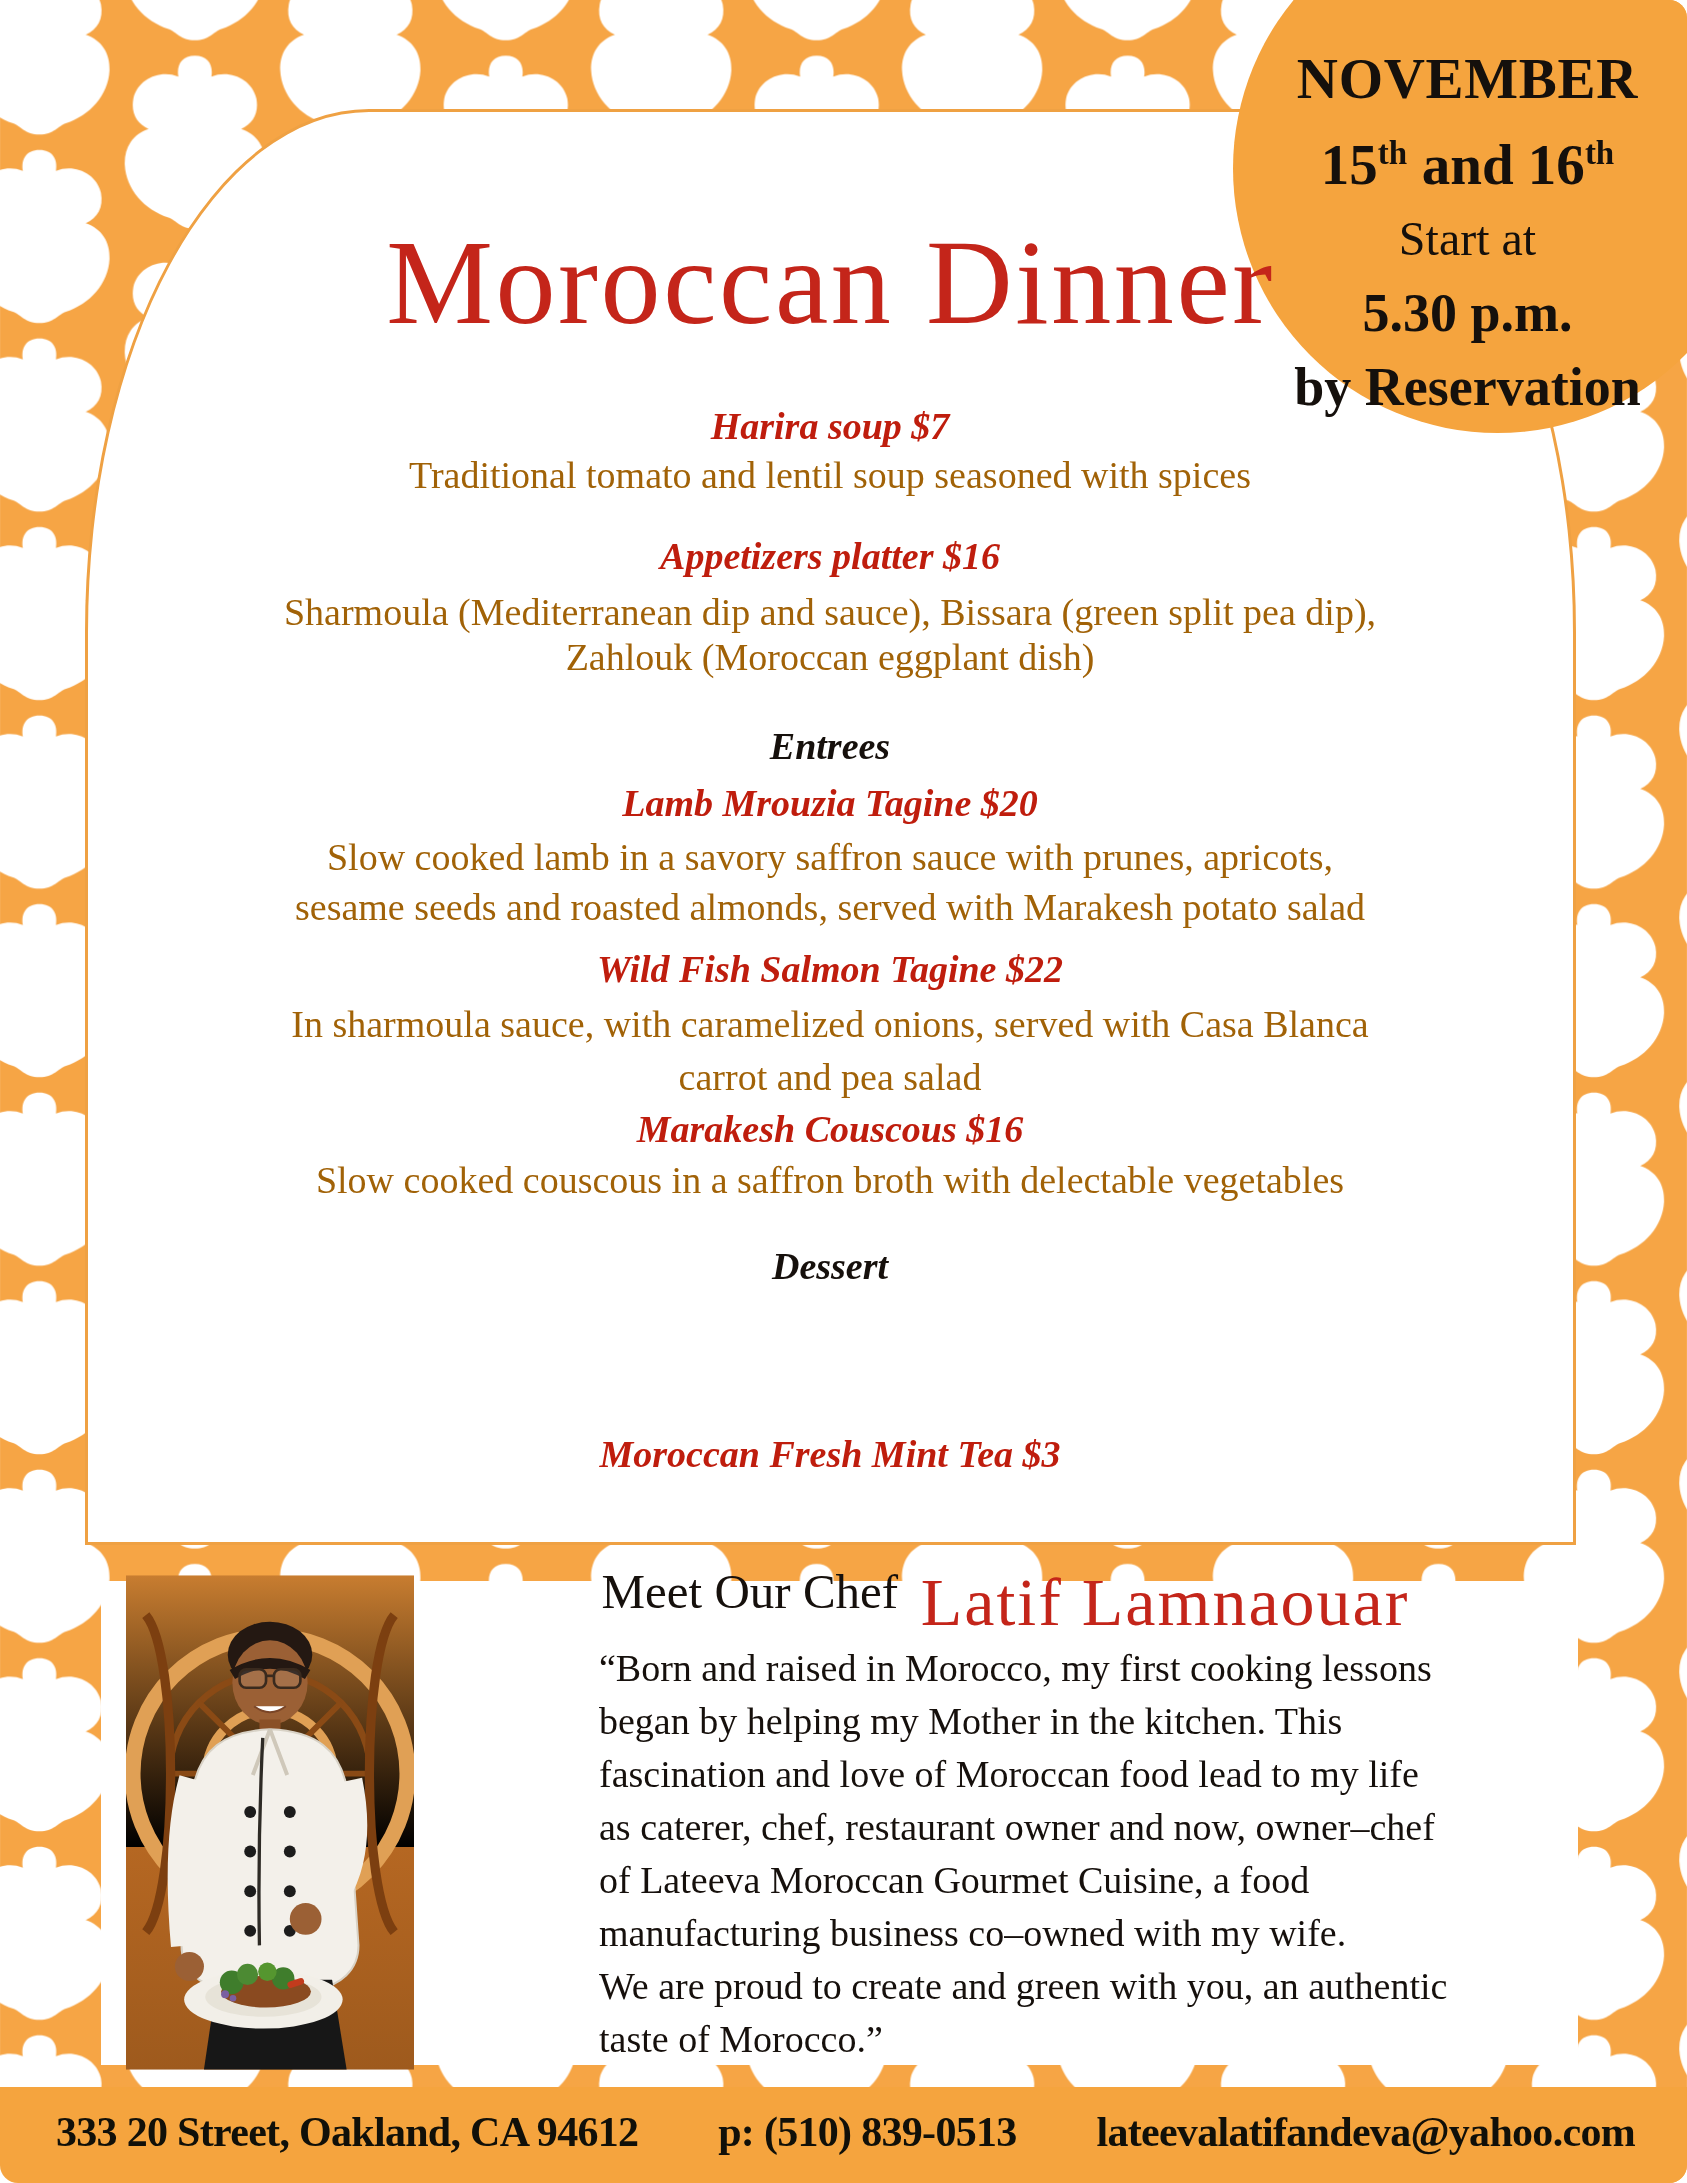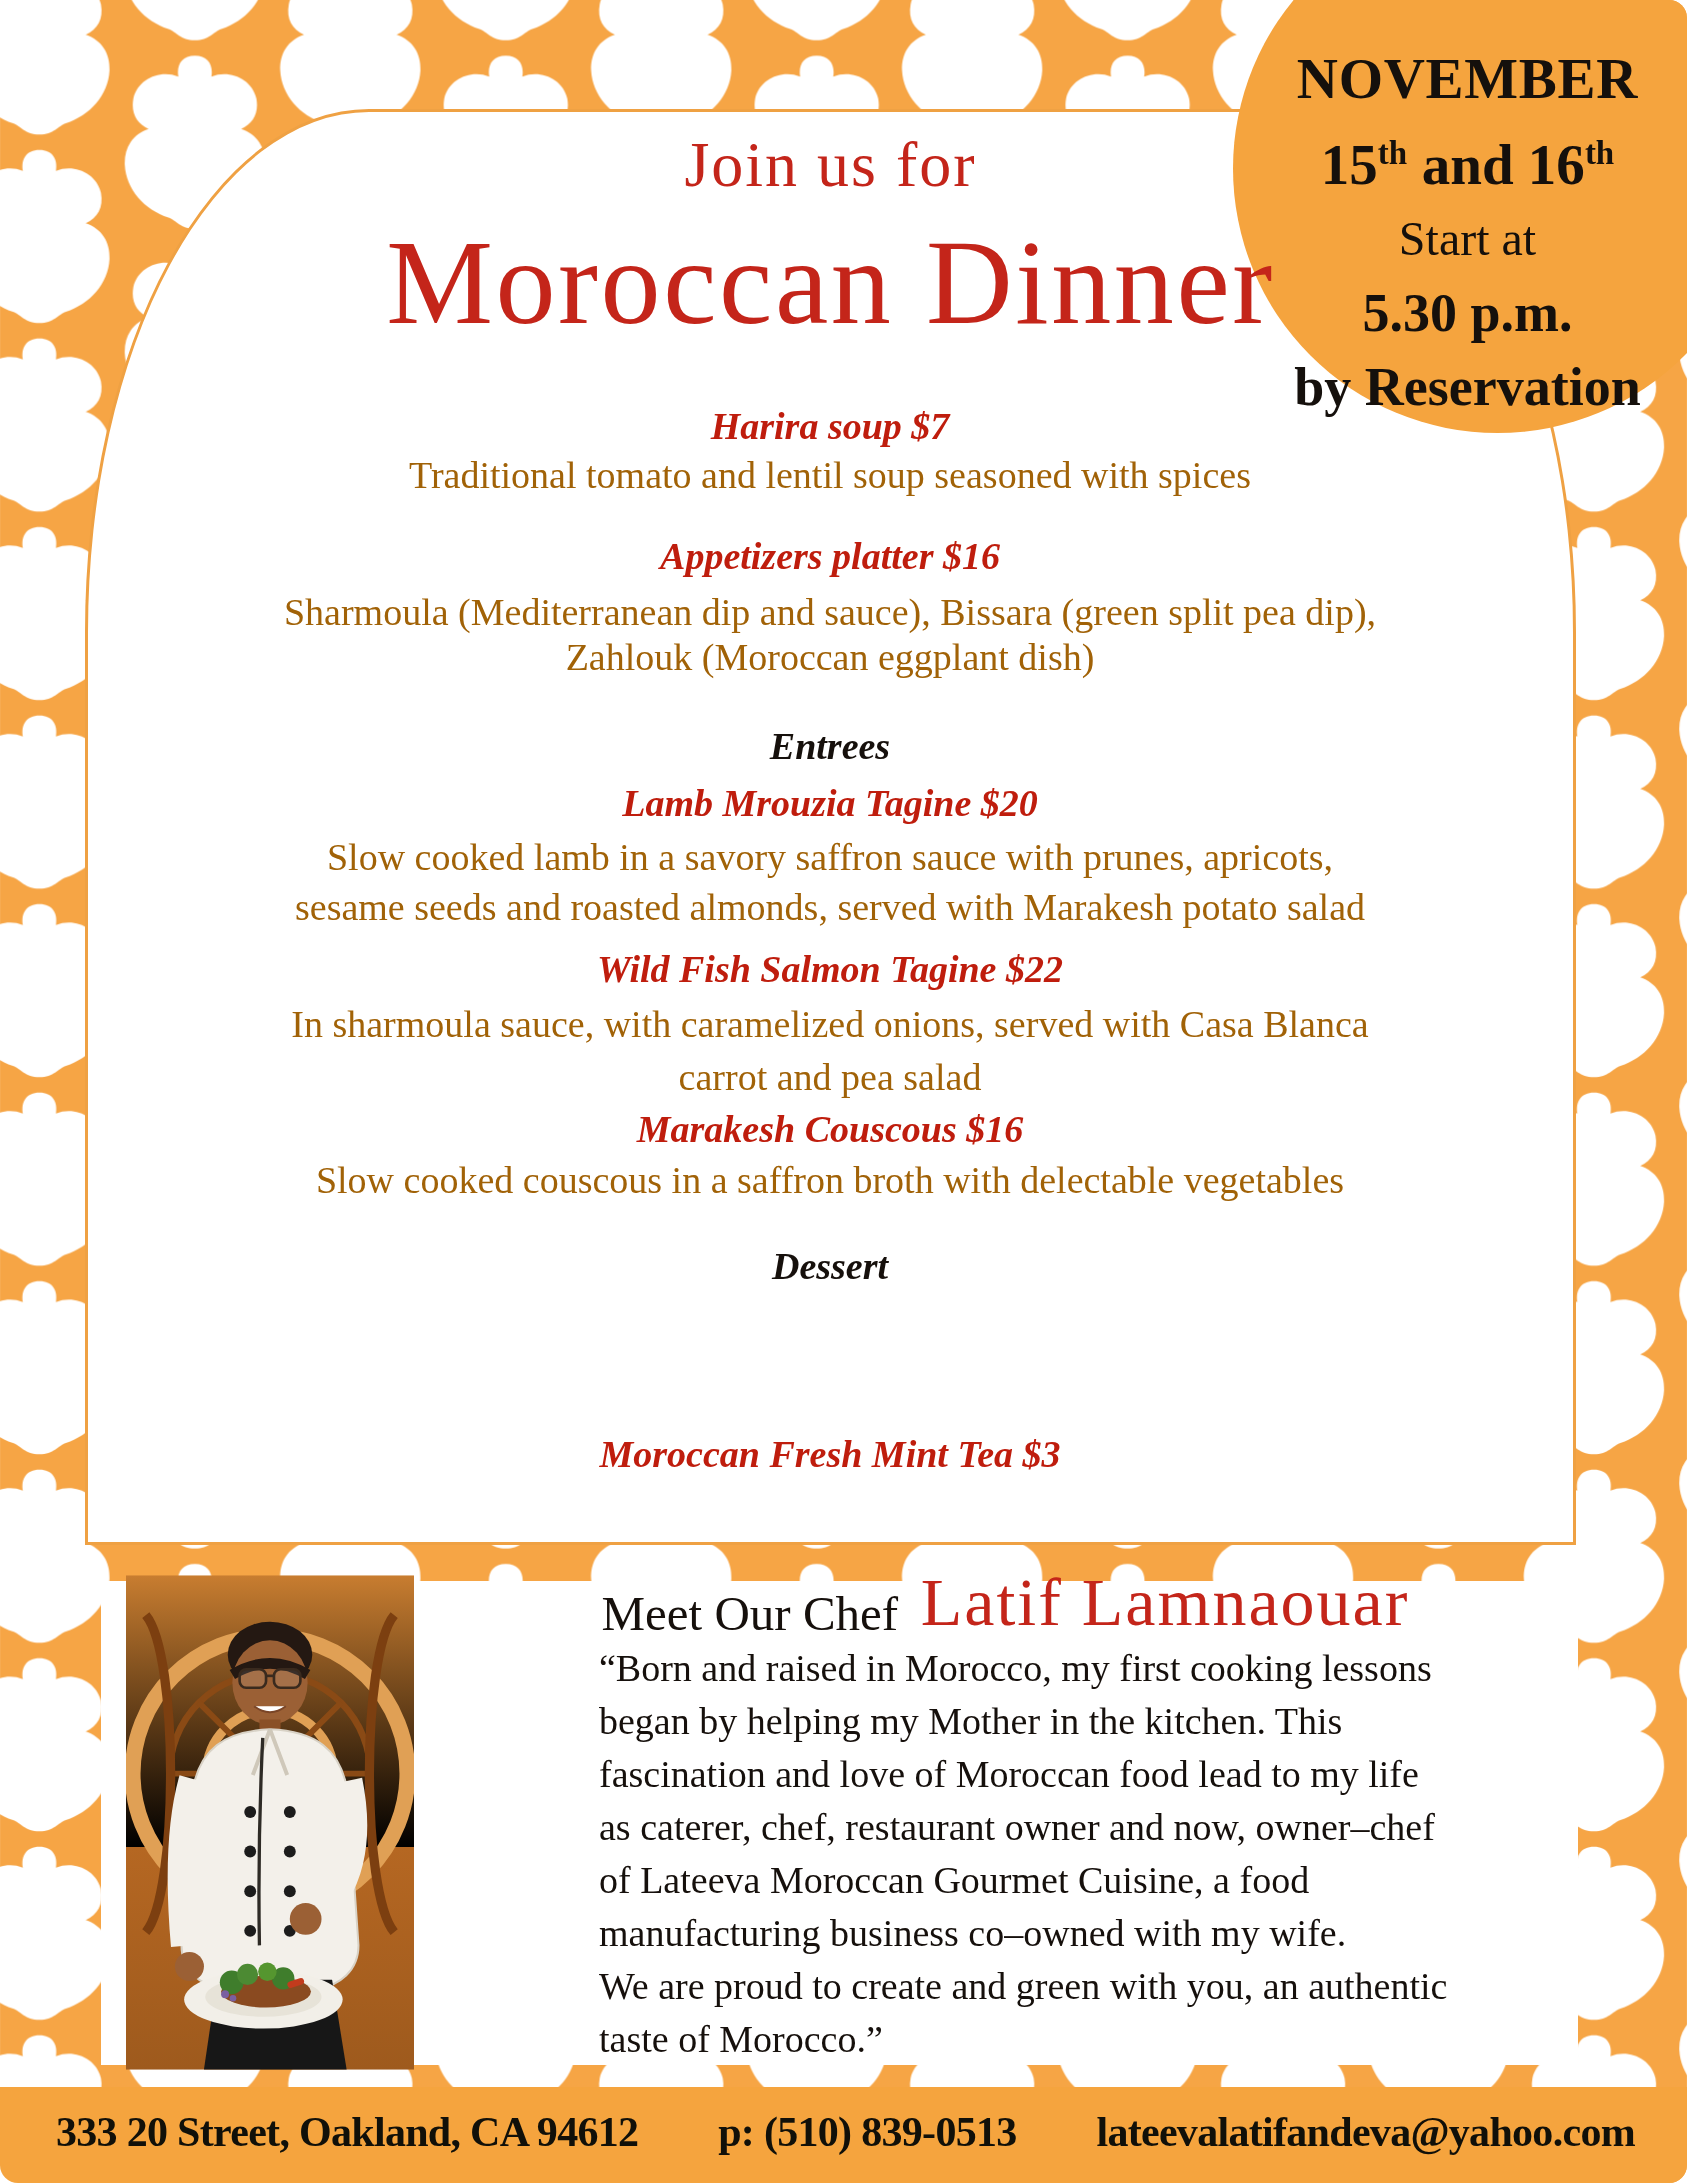--- a/index.html
+++ b/index.html
@@ -56,21 +56,21 @@
   .t-fish{top:945px;} .t-fish-d1{top:1000px;} .t-fish-d2{top:1053px;}
   .t-cous{top:1105px;} .t-cous-d{top:1156px;}
   .t-dessert{top:1242px;}
   .t-cake{top:1298px;} .t-cake-d{top:1348px;}
   .t-tea{top:1430px;}
 
   
   .chef-box{position:absolute;left:101px;top:1581px;width:1477px;height:484px;background:#ffffff;z-index:1;}
   .chef-heading{
     position:absolute;left:430px;top:1563px;width:1151px;z-index:4;
-    display:flex;align-items:flex-end;justify-content:center;gap:22.5px;white-space:nowrap;
+    display:flex;align-items:flex-start;justify-content:center;gap:22.5px;white-space:nowrap;
   }
   .chef-heading .label{font-size:49px;color:#16100c;}
   .chef-heading .name{font-size:68px;color:#c4251a;letter-spacing:2px;}
   .chef-quote{
     position:absolute;left:599px;top:1642px;width:986px;z-index:4;
     font-size:38px;line-height:53px;color:#16100c;
   }
 
   
   .chef-photo{position:absolute;left:126px;top:1575px;width:288px;height:495px;z-index:3;}
@@ -116,21 +116,20 @@
   <div class="menu-panel"></div>
 
   <div class="badge">
     <div class="b1">NOVEMBER</div>
     <div class="b2"><span>15</span><sup>th</sup><span class="mid">and 16</span><sup>th</sup></div>
     <div class="b3">Start at</div>
     <div class="b4">5.30 p.m.</div>
     <div class="b5">by Reservation</div>
   </div>
 
-  <div class="title-kicker">Join us for</div>
   <div class="title-main">Moroccan Dinner</div>
 
   <div class="mline m-item t-harira">Harira soup $7</div>
   <div class="mline m-desc t-harira-d">Traditional tomato and lentil soup seasoned with spices</div>
 
   <div class="mline m-item t-app">Appetizers platter $16</div>
   <div class="mline m-desc t-app-d1">Sharmoula (Mediterranean dip and sauce), Bissara (green split pea dip),</div>
   <div class="mline m-desc t-app-d2">Zahlouk (Moroccan eggplant dish)</div>
 
   <div class="mline m-head t-entrees">Entrees</div>

